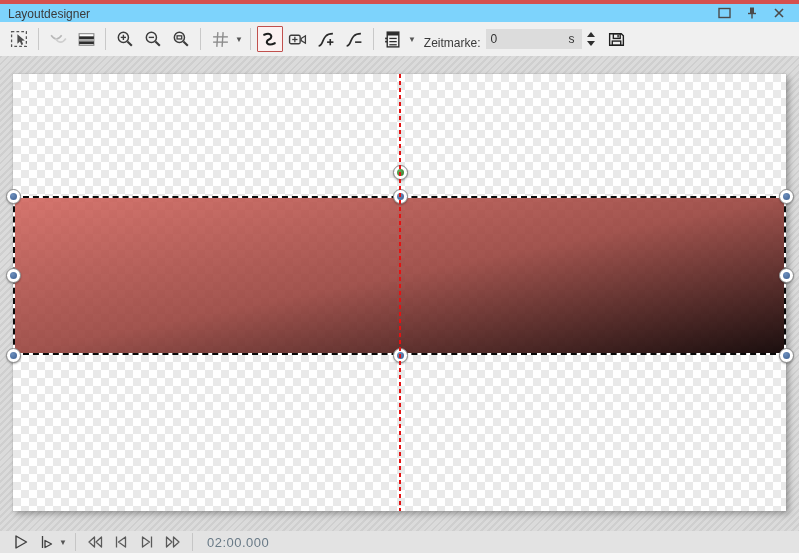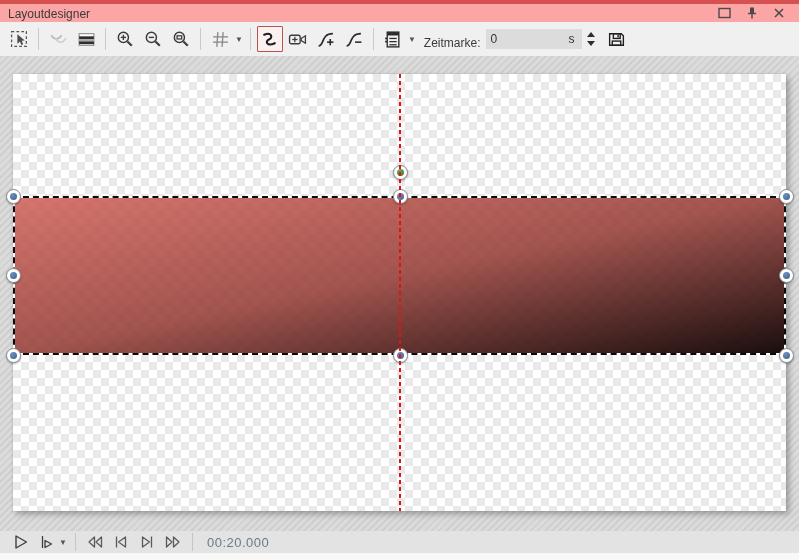--- a/index.html
+++ b/index.html
@@ -1,18 +1,18 @@
 <!DOCTYPE html>
 <html><head>
 <meta charset="utf-8">
 <style>
   * { margin:0; padding:0; box-sizing:content-box; }
   html,body { width:799px; height:560px; overflow:hidden;
     font-family:"Liberation Sans", sans-serif; background:#f0f0f0; }
-  .window { position:relative; width:799px; height:492px; background:#fca5a5; }
+  .window { position:relative; width:799px; height:492px; background:#7dd3fc; }
 
   
   .red-strip { position:absolute; left:0; top:0; width:799px; height:4px; background:#d5504e; }
   .titlebar { position:absolute; left:0; top:4px; width:799px; height:18px;
     display:flex; align-items:center; padding-top:1px; }
   .title-text { margin-left:8px; font-size:12px; color:#3a3a3a; }
   .tb-btns { position:absolute; right:12px; top:1px; display:flex; gap:11px; align-items:center; }
   .tb-btn { width:16px; height:16px; display:flex; align-items:center; justify-content:center; cursor:pointer; }
 
   
@@ -312,17 +312,17 @@
     </span>
     <span class="pbtn">
       <svg width="18" height="18" viewBox="0 0 18 18" fill="none" stroke="#5a5a5a" stroke-width="1.3" stroke-linejoin="round">
         <polygon points="2.5,4 8,9 2.5,14"></polygon>
         <polygon points="9.5,4 15,9 9.5,14"></polygon>
       </svg>
     </span>
 
     <span class="psep"></span>
 
-    <span class="time">00:20.000</span>
+    <span class="time">02:00.000</span>
   </div>
 
   <div class="bottom-strip"></div>
 </div>
 
 </body></html>

